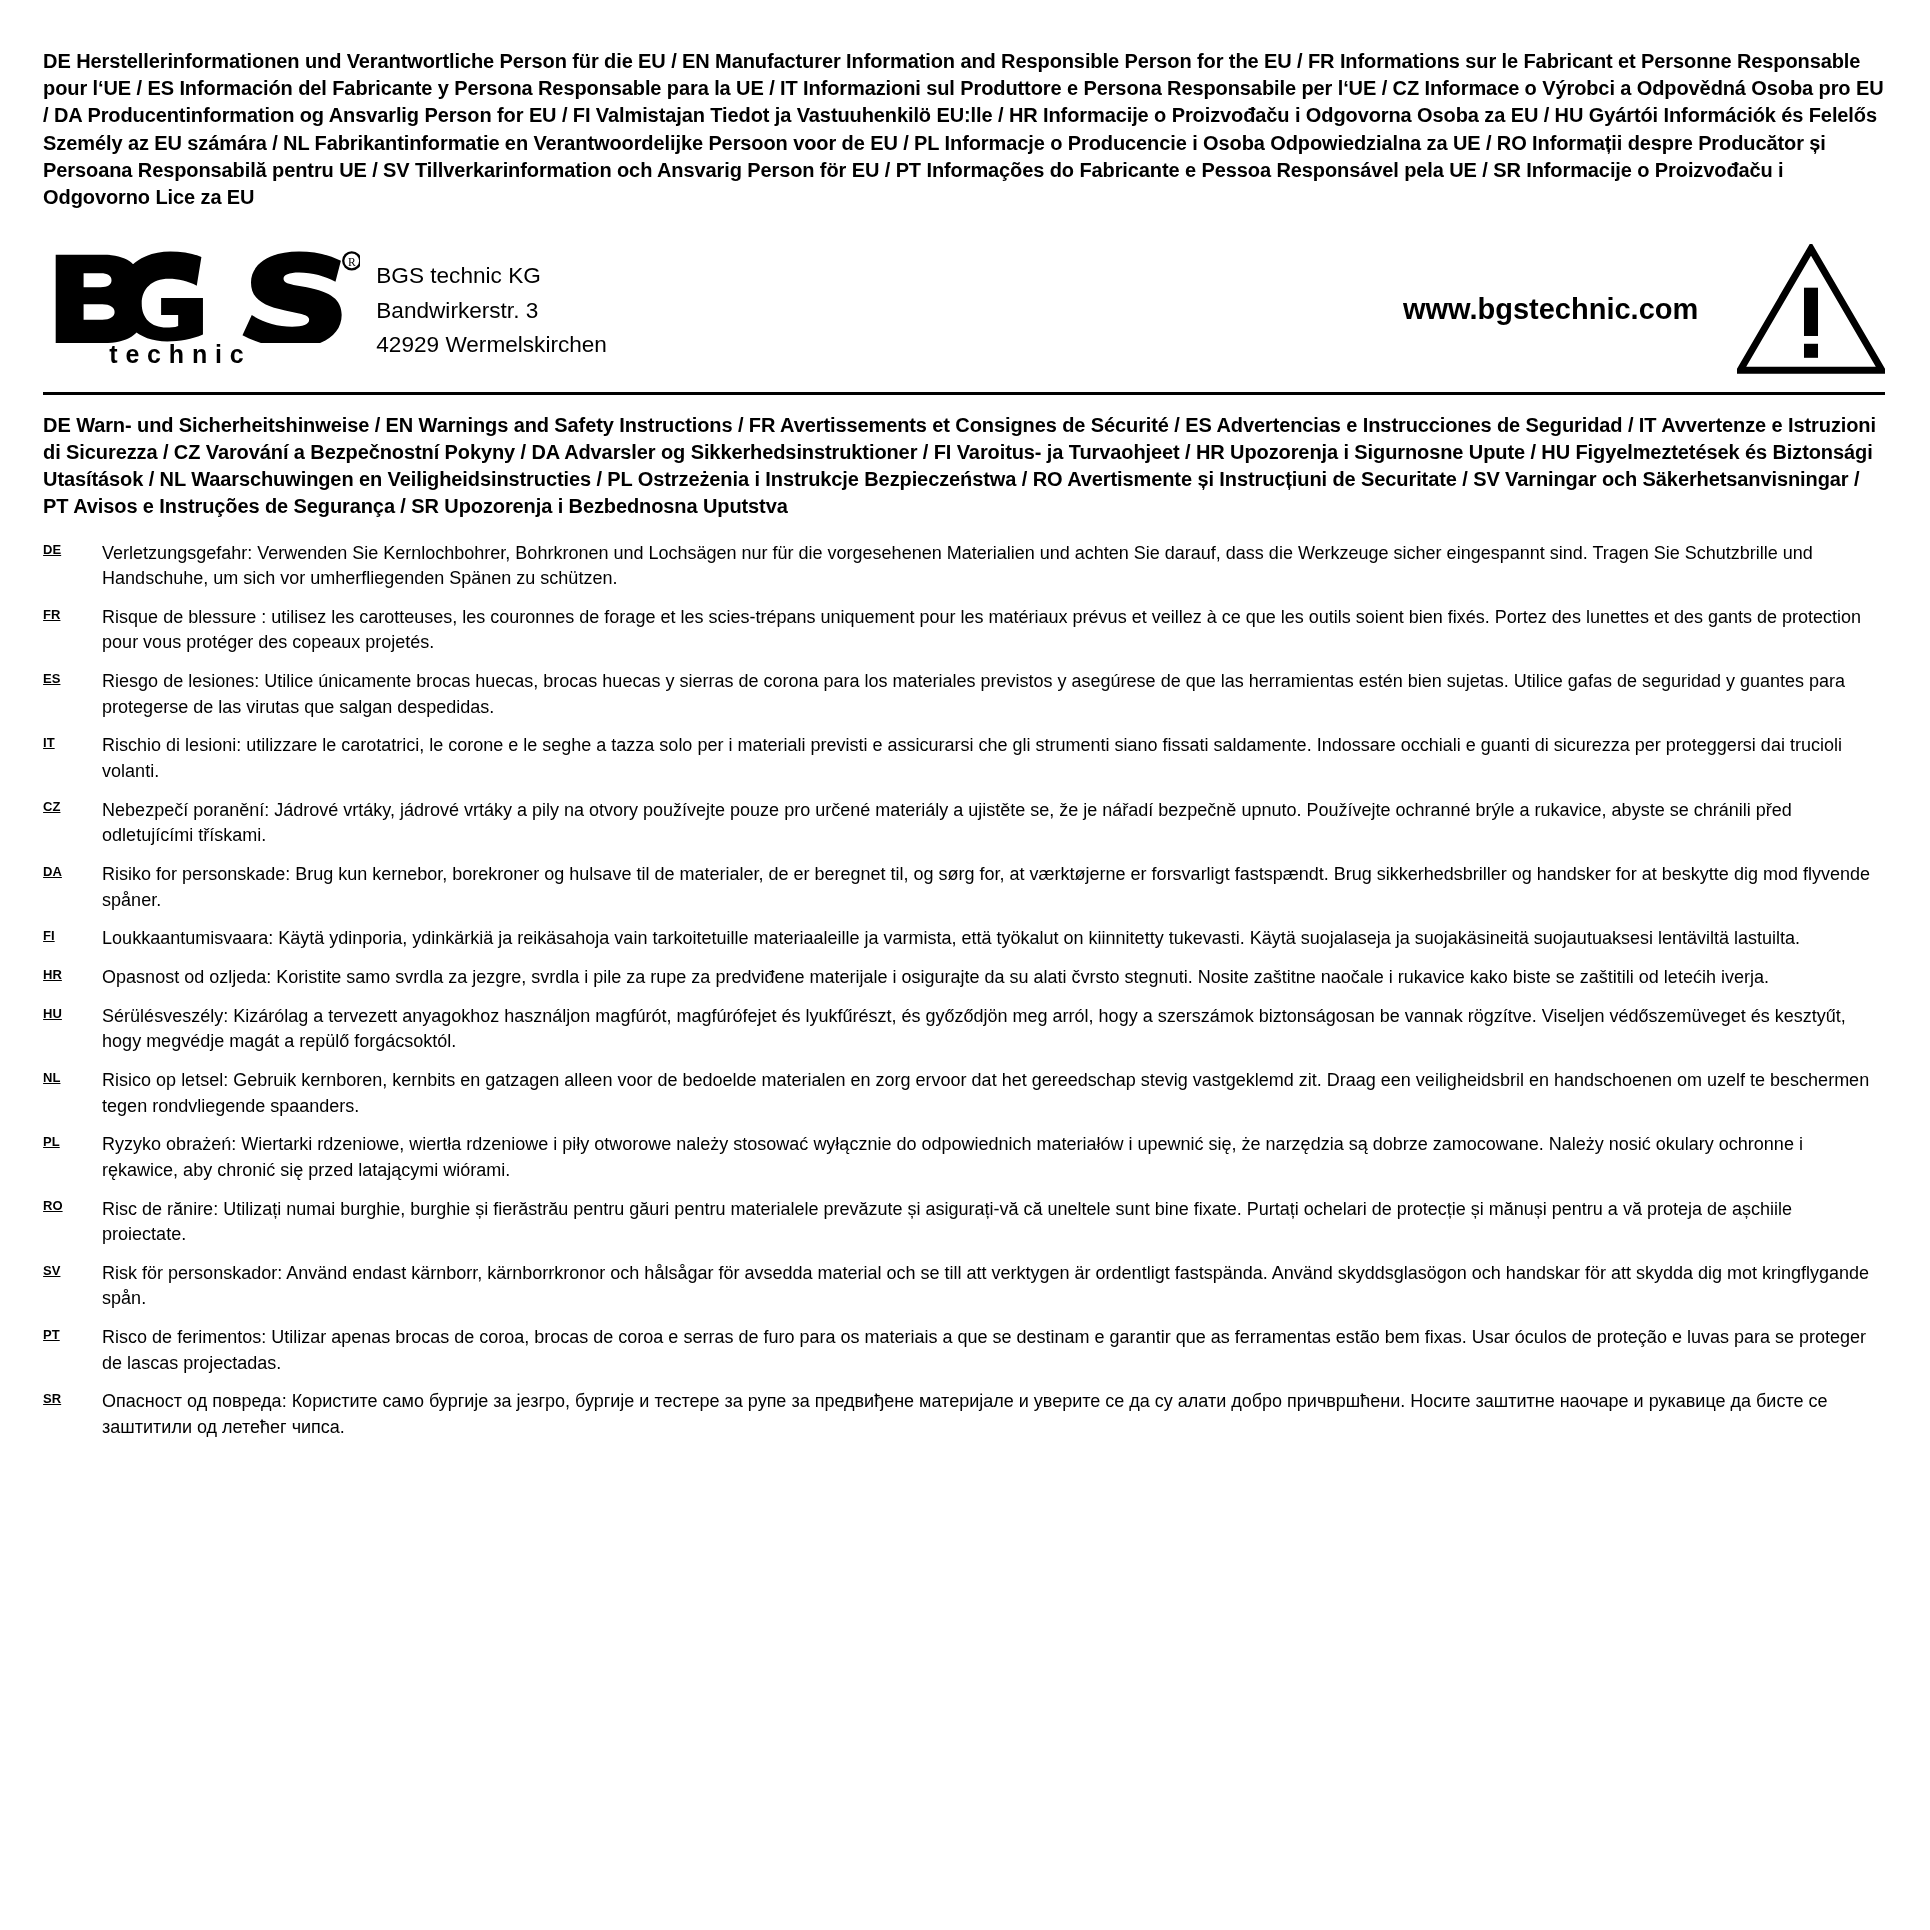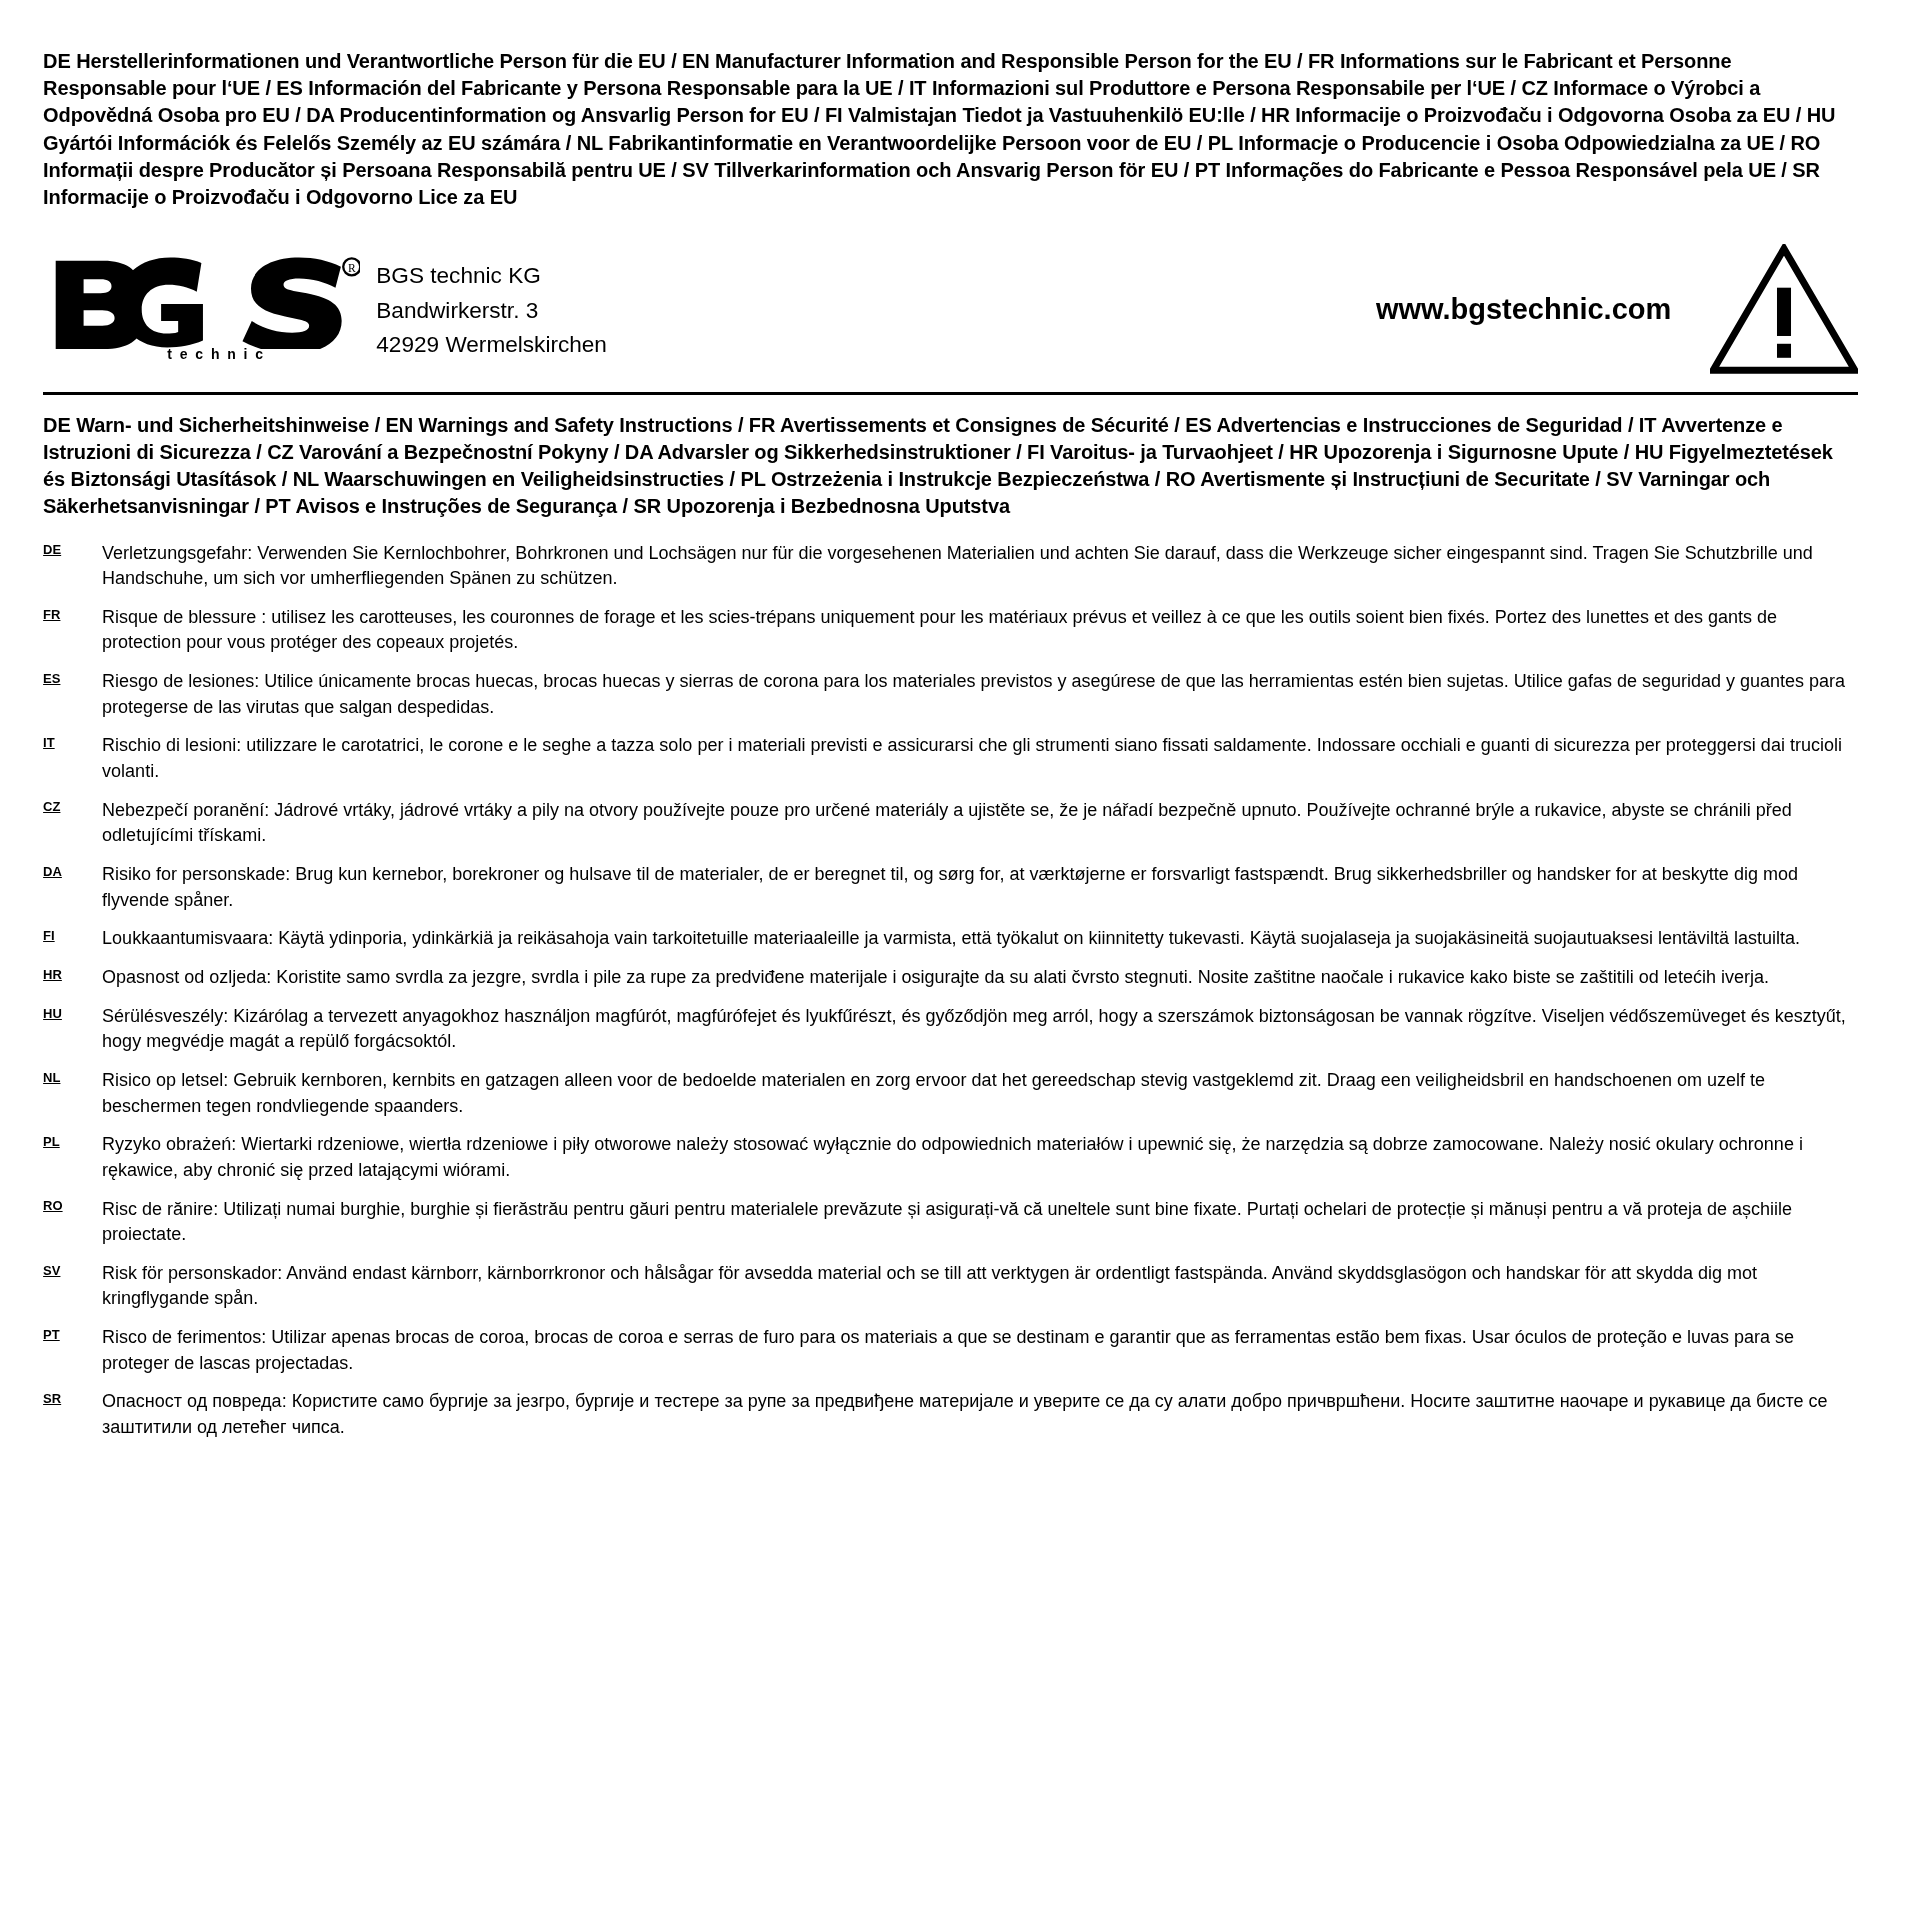--- a/index.html
+++ b/index.html
@@ -11,21 +11,21 @@
     width: 1930px;
     height: 1930px;
     font-family: "Liberation Sans", sans-serif;
     color: #000000;
     -webkit-font-smoothing: antialiased;
   }
   .page {
     box-sizing: border-box;
     width: 1930px;
     height: 1449px;
-    padding: 37px 67px 0 40px;
+    padding: 37px 40px 0 40px;
     position: relative;
   }
 
   
   .top-heading {
     font-size: 20px;
     font-weight: bold;
     line-height: 1.36;
     letter-spacing: -0.1px;
     margin: 11px 4.7px 0 3.1px;
@@ -47,25 +47,25 @@
     flex-direction: column;
     justify-content: center;
     padding-left: 6.2px;
   }
   .logo-main {
     position: relative;
     display: inline-block;
   }
   .logo-main svg { display: block; }
   .logo-sub {
-    font-size: 14px;
+    font-size: 25px;
     font-weight: bold;
     letter-spacing: 7.8px;
     margin-top: -3.1px;
-    margin-left: 118px;
+    margin-left: 60px;
   }
   .addr-block {
     flex: 0 0 374px;
     font-size: 22.6px;
     line-height: 1.52;
     padding-top: 3.1px;
   }
   .contact-block {
     flex: 0 0 366px;
     font-size: 22.6px;

